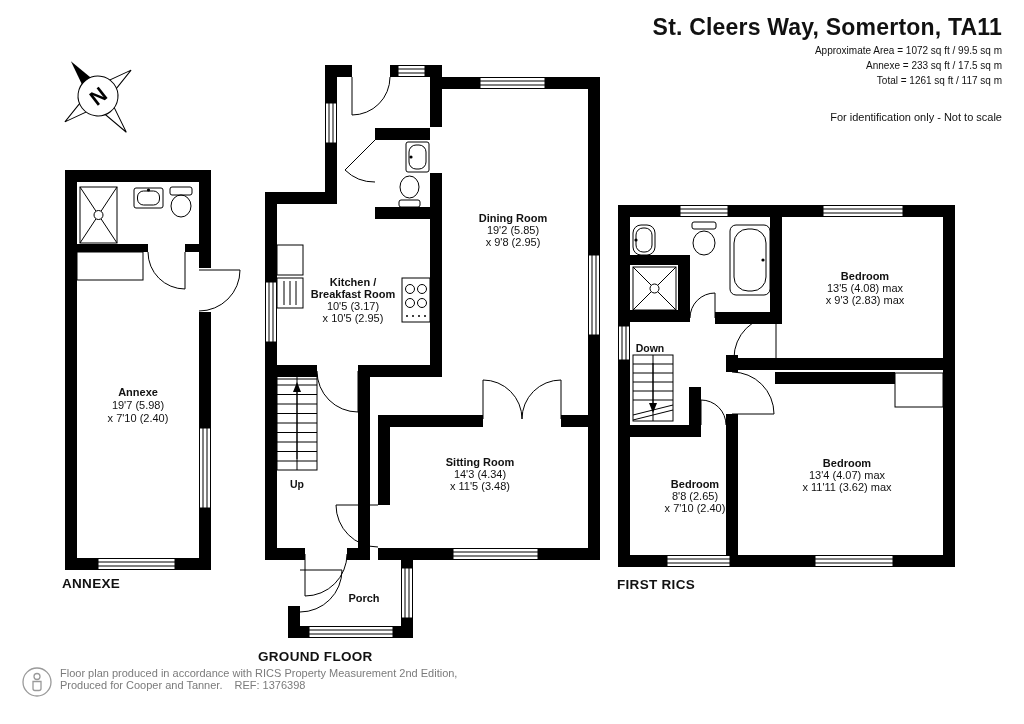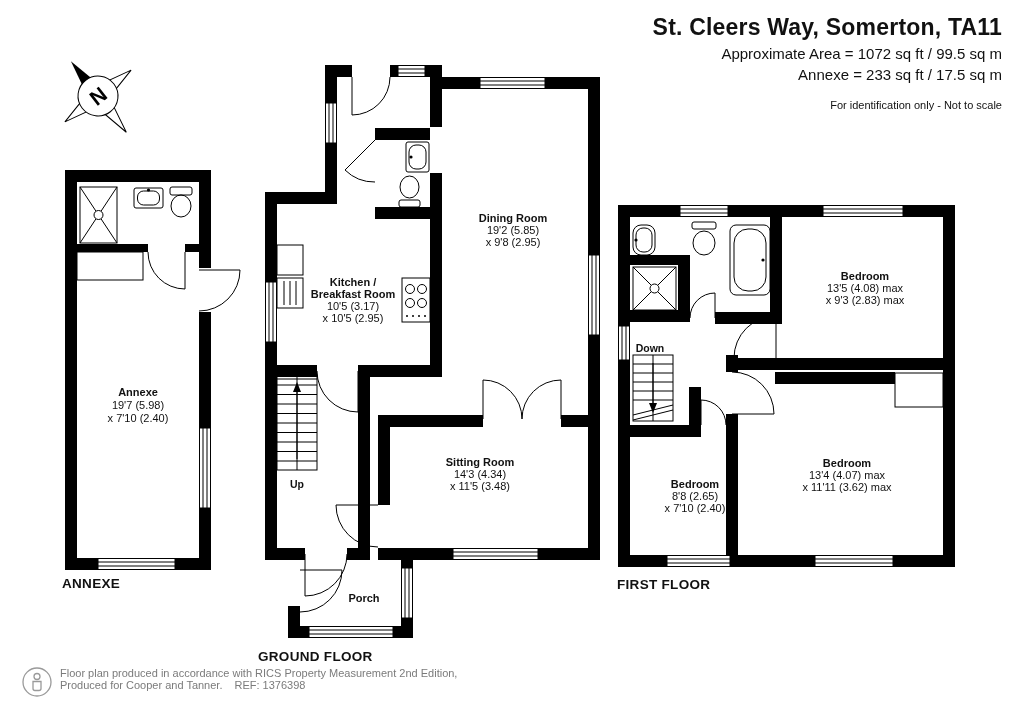--- a/index.html
+++ b/index.html
@@ -2,22 +2,22 @@
 <html><head>
 <meta charset="utf-8">
 <style>
   html,body{margin:0;padding:0;background:#fff;}
   #canvas{position:relative;width:1024px;height:724px;background:#ffffff;overflow:hidden;
           font-family:"Liberation Sans",sans-serif;color:#111;}
   .abs{position:absolute;}
   
   #titleblock{right:22px;top:14px;text-align:right;}
   #titleblock .t{font-size:23px;font-weight:bold;letter-spacing:.2px;}
-  #titleblock .a{font-size:15px;margin-top:4px;}
-  #titleblock .d{font-size:11px;margin-top:16px;}
+  #titleblock .a{font-size:10px;margin-top:4px;}
+  #titleblock .d{font-size:11px;margin-top:25px;}
   
   .floorcap{font-size:13.5px;font-weight:bold;letter-spacing:.3px;}
   
   #footer-text{left:60px;top:668px;font-size:11px;line-height:11.5px;color:#7b7b7b;}
   #footer-text .gap{margin-left:12px;}
   
   .wall{fill:#000;}
   .thin{fill:none;stroke:#000;stroke-width:1;}
   .thinw{fill:#fff;stroke:#000;stroke-width:1;}
   .door{fill:none;stroke:#000;stroke-width:1;}
@@ -30,20 +30,21 @@
 </style>
 </head>
 <body>
 
 <div id="canvas">
 
   <div class="abs" id="titleblock">
     <div class="t">St. Cleers Way, Somerton, TA11</div>
     <div class="a">Approximate Area = 1072 sq ft / 99.5 sq m</div>
     <div class="a">Annexe = 233 sq ft / 17.5 sq m</div>
+    <div class="a">Total = 1261 sq ft / 117 sq m</div>
     <div class="d">For identification only - Not to scale</div>
   </div>
 
   <svg class="abs" style="left:50px;top:46px;" width="100" height="104" viewBox="0 0 100 104">
     <g transform="rotate(-38 48 50)">
       <polygon points="48,6 56,42 48,50 40,42" fill="#000"></polygon>
       <polygon points="90,50 56,58 48,50 56,42" class="thin"></polygon>
       <polygon points="48,96 40,58 48,50 56,58" class="thin"></polygon>
       <polygon points="6,50 40,42 48,50 40,58" class="thin"></polygon>
       <circle cx="48" cy="50" r="20" class="thinw"></circle>
@@ -252,21 +253,21 @@
       <text class="rdim" x="250" y="101">x 9'3 (2.83) max</text>
       <text class="rname" x="232" y="264">Bedroom</text>
       <text class="rdim" x="232" y="276">13'4 (4.07) max</text>
       <text class="rdim" x="232" y="288">x 11'11 (3.62) max</text>
       <text class="rname" x="80" y="285">Bedroom</text>
       <text class="rdim" x="80" y="297">8'8 (2.65)</text>
       <text class="rdim" x="80" y="309">x 7'10 (2.40)</text>
       <text class="stairlab" x="35" y="149">Down</text>
     </g>
   </svg>
-  <div class="abs floorcap" style="left:617px;top:577px;">FIRST FLOOR</div>
+  <div class="abs floorcap" style="left:617px;top:577px;">FIRST RICS</div>
 
   <svg class="abs" style="left:21px;top:666px;" width="32" height="32" viewBox="0 0 32 32">
     <circle cx="16" cy="16" r="14" fill="none" stroke="#9a9a9a" stroke-width="1.3"></circle>
     <circle cx="16" cy="10.5" r="3" fill="none" stroke="#9a9a9a" stroke-width="1.3"></circle>
     <path d="M12,15.5 h8 v7 a2,2 0 0 1 -2,2 h-4 a2,2 0 0 1 -2,-2 z" fill="none" stroke="#9a9a9a" stroke-width="1.3"></path>
   </svg>
   <div class="abs" id="footer-text">
     <div>Floor plan produced in accordance with RICS Property Measurement 2nd Edition,</div>
     <div>
       <span>Produced for Cooper and Tanner.</span><span class="gap">REF: 1376398</span>

